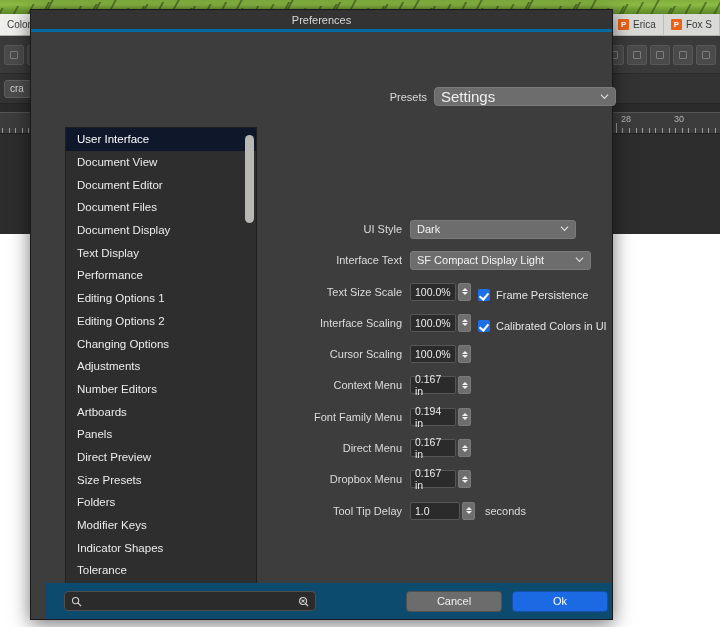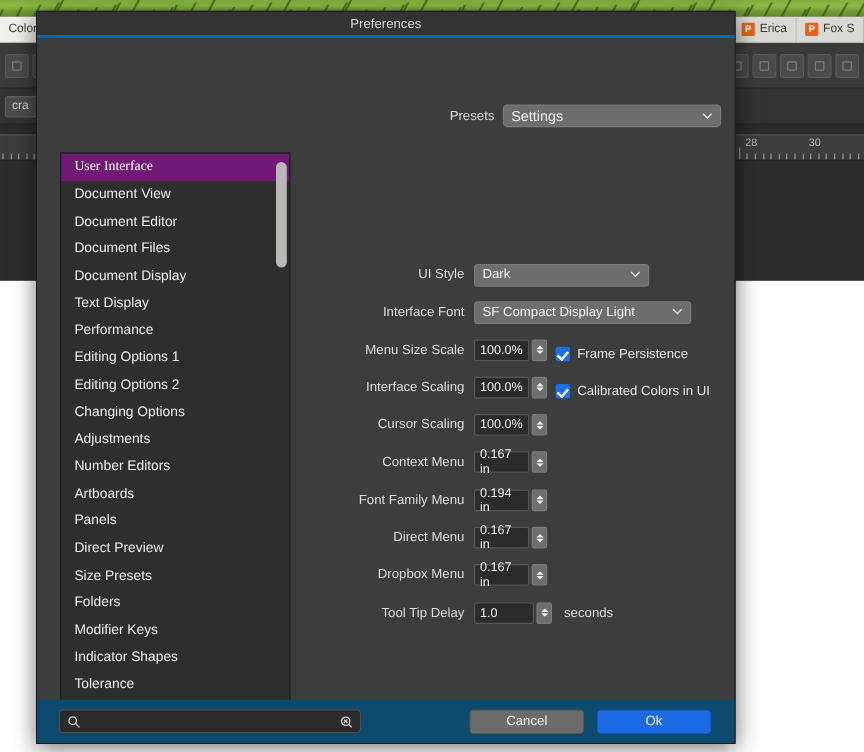--- a/index.html
+++ b/index.html
@@ -169,20 +169,21 @@
     flex: none;
   }
   #prefs-title {
     font-size: 11px;
     color: #d8d8d8;
   }
   #prefs-body {
     position: relative;
     flex: 1;
     background: #3d3d3d;
+    margin-left: 15px;
   }
 
   
   #presets-row {
     position: absolute;
     top: 55px;
     left: 0;
     width: 570px;
     display: flex;
     align-items: center;
@@ -194,21 +195,21 @@
     width: 182px;
     height: 19px;
     background: #6d6d6d;
     border: 1px solid #7b7b7b;
     border-radius: 4px;
     display: flex;
     align-items: center;
     padding: 0 6px;
     position: relative;
   }
-  #presets-value { font-size: 12px; color: #f0f0f0; }
+  #presets-value { font-size: 15px; color: #f0f0f0; }
   .chev {
     position: absolute;
     right: 6px;
     top: 50%;
     width: 9px;
     height: 9px;
     margin-top: -5px;
     color: #d8d8d8;
   }
 
@@ -227,23 +228,22 @@
   .pref-item {
     height: 22.7px;
     display: flex;
     align-items: center;
     padding-left: 11px;
     font-size: 11.5px;
     color: #ececec;
     white-space: nowrap;
   }
   .pref-item.selected {
-    background: #701a75;
+    background: #0f172a;
     color: #ffffff;
-    font-family: Liberation Serif, serif;
   }
   #sidebar-scrollbar {
     position: absolute;
     right: 2px;
     top: 2px;
     width: 9px;
     bottom: 2px;
   }
   #sidebar-scroll-thumb {
     position: absolute;
@@ -281,21 +281,21 @@
     height: 19px;
     background: #6d6d6d;
     border: 1px solid #7a7a7a;
     border-radius: 3px;
     display: flex;
     align-items: center;
     padding: 0 6px;
     position: relative;
   }
   .ctl-dropdown .dd-text { font-size: 11px; color: #f2f2f2; }
-  #uistyle-dd { width: 146px; }
+  #uistyle-dd { width: 166px; }
   #font-dd { width: 181px; }
 
   .ctl-input {
     width: 46px;
     height: 18px;
     background: #2b2b2b;
     border: 1px solid #565656;
     border-radius: 2px;
     display: flex;
     align-items: center;
@@ -728,31 +728,31 @@
         <span class="ctl-label">UI Style</span>
         <div class="ctl-dropdown" id="uistyle-dd">
           <span class="dd-text">Dark</span>
           <svg class="chev" viewBox="0 0 10 10">
             <path d="M1 3 L5 7 L9 3" fill="none" stroke="#dddddd" stroke-width="1.3"></path>
           </svg>
         </div>
       </div>
 
       <div class="ctl-row">
-        <span class="ctl-label">Interface Font</span>
+        <span class="ctl-label">Interface Text</span>
         <div class="ctl-dropdown" id="font-dd">
           <span class="dd-text">SF Compact Display Light</span>
           <svg class="chev" viewBox="0 0 10 10">
             <path d="M1 3 L5 7 L9 3" fill="none" stroke="#dddddd" stroke-width="1.3"></path>
           </svg>
         </div>
       </div>
 
       <div class="ctl-row">
-        <span class="ctl-label">Menu Size Scale</span>
+        <span class="ctl-label">Text Size Scale</span>
         <div class="ctl-input">100.0%</div>
         <div class="ctl-stepper">
           <span class="step-arrow up"></span>
           <span class="step-arrow down"></span>
         </div>
       </div>
 
       <div class="ctl-row">
         <span class="ctl-label">Interface Scaling</span>
         <div class="ctl-input">100.0%</div>

